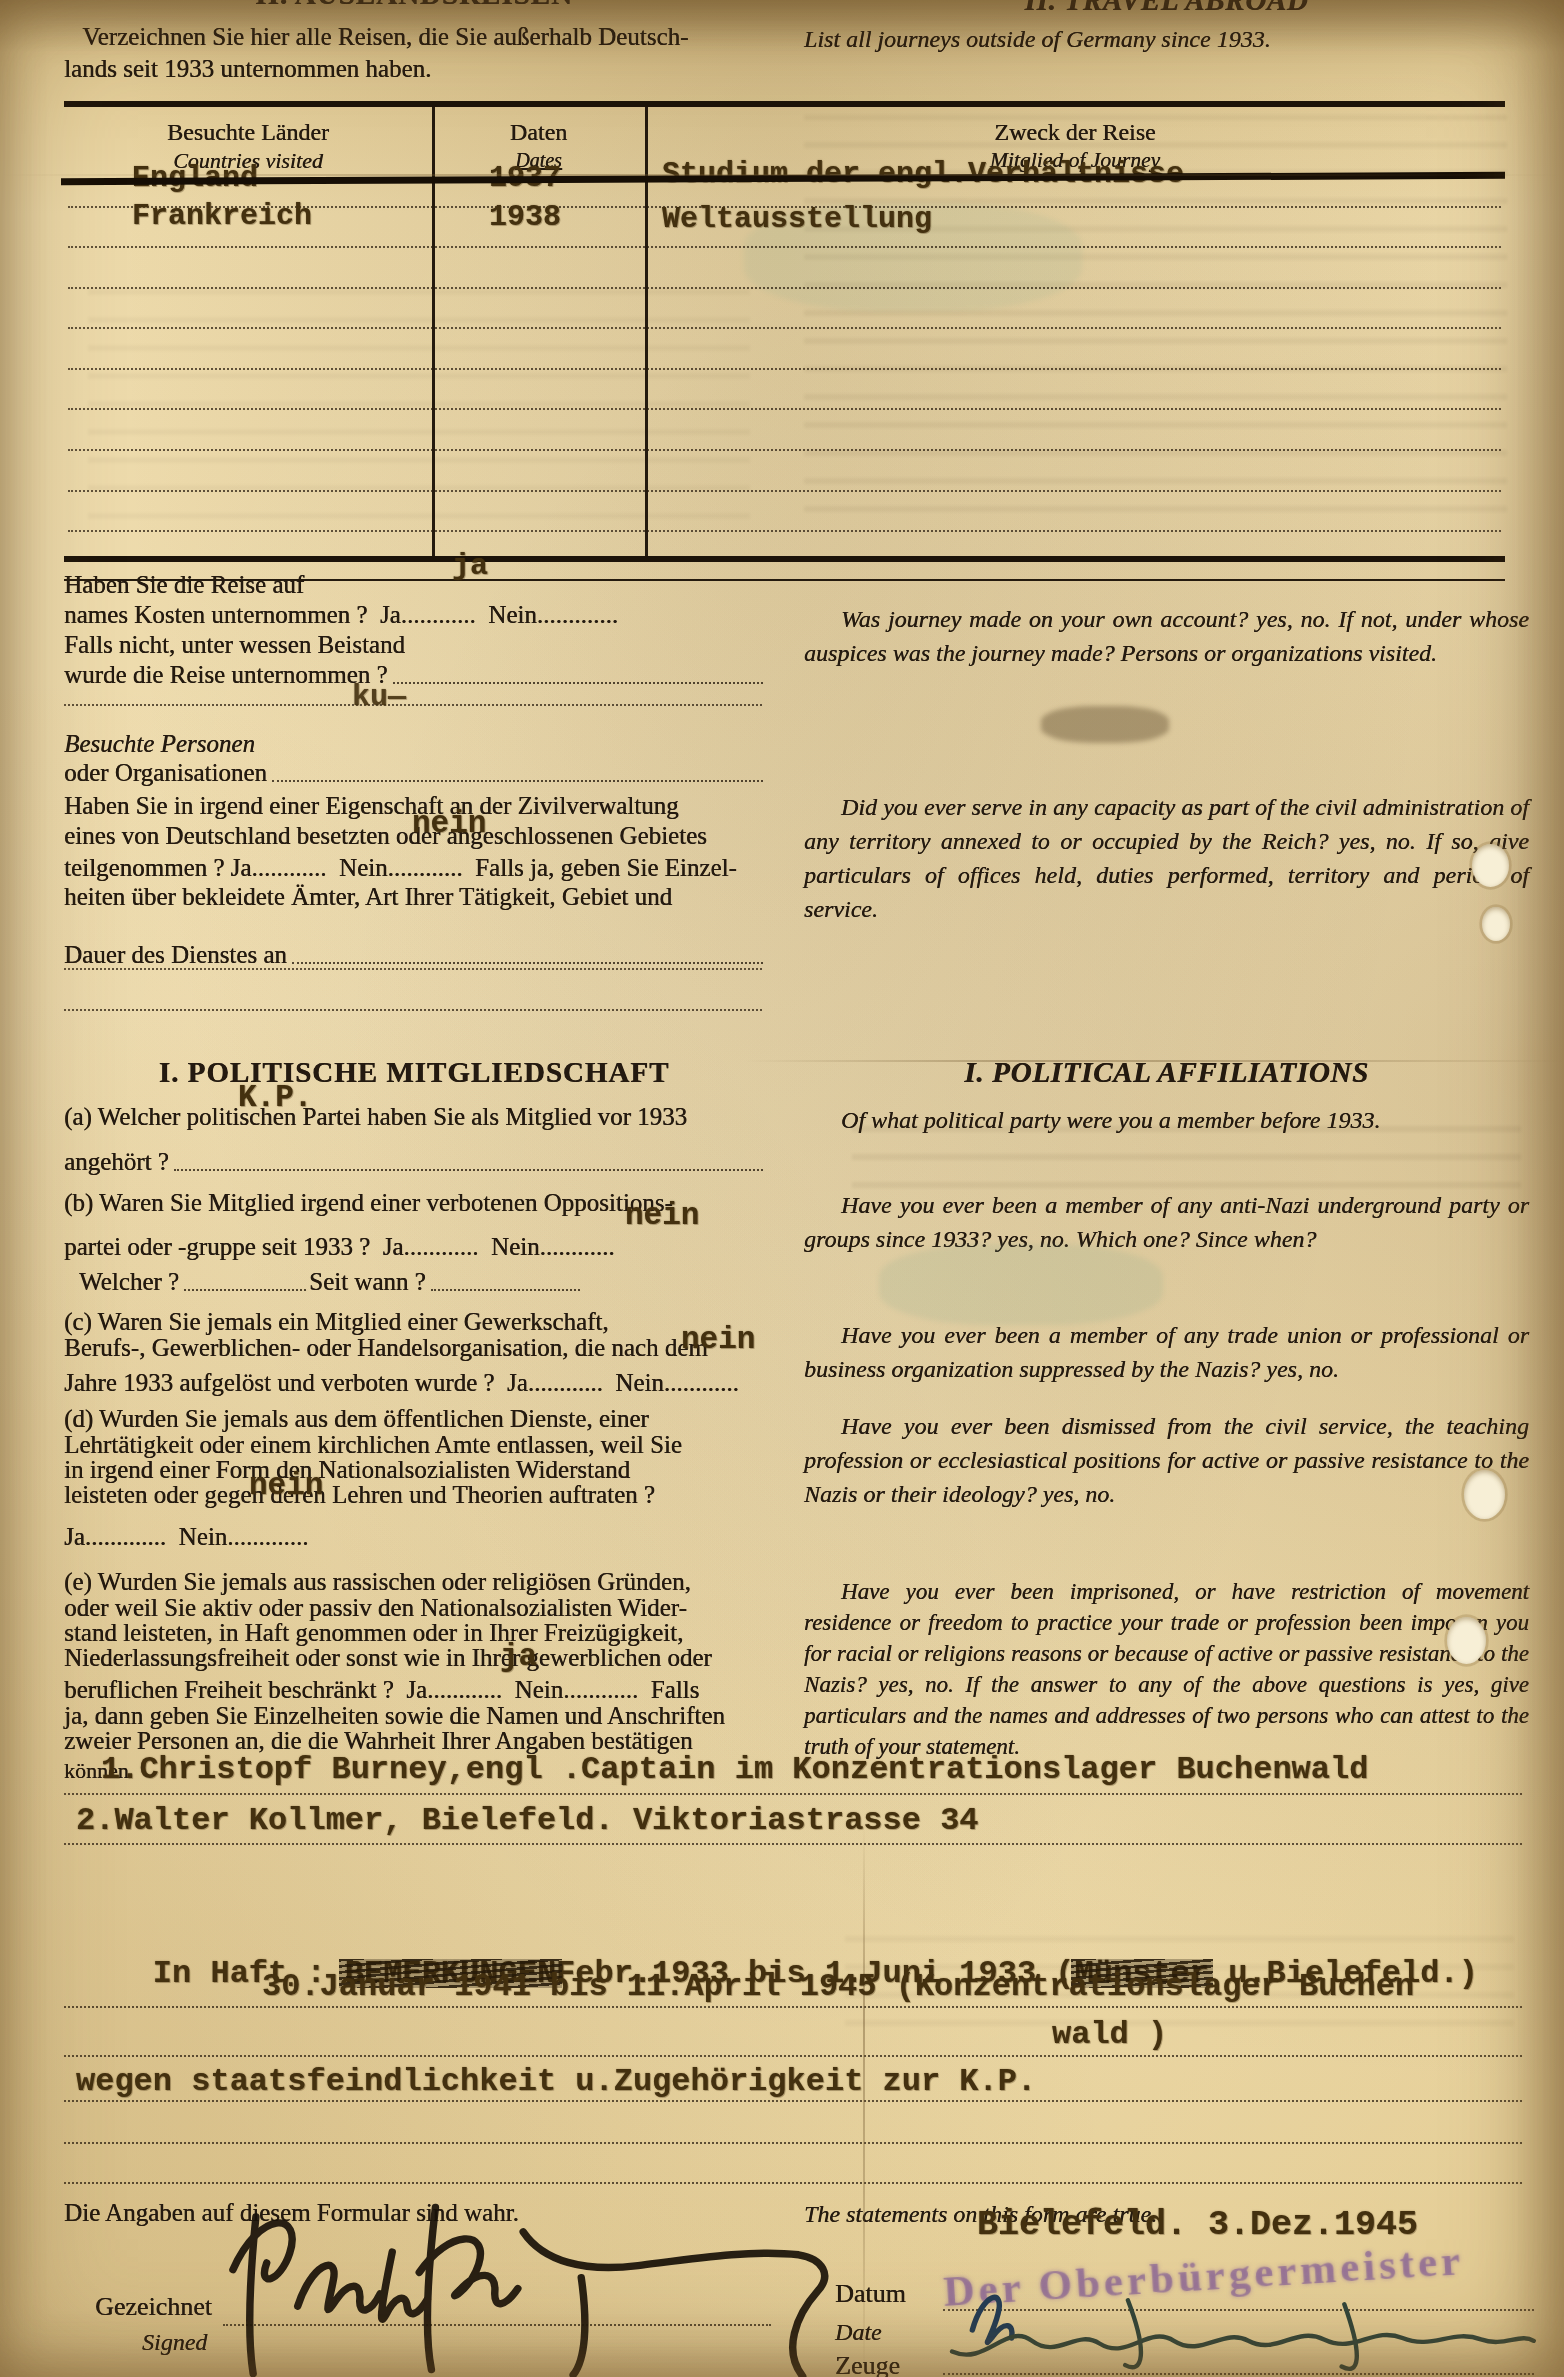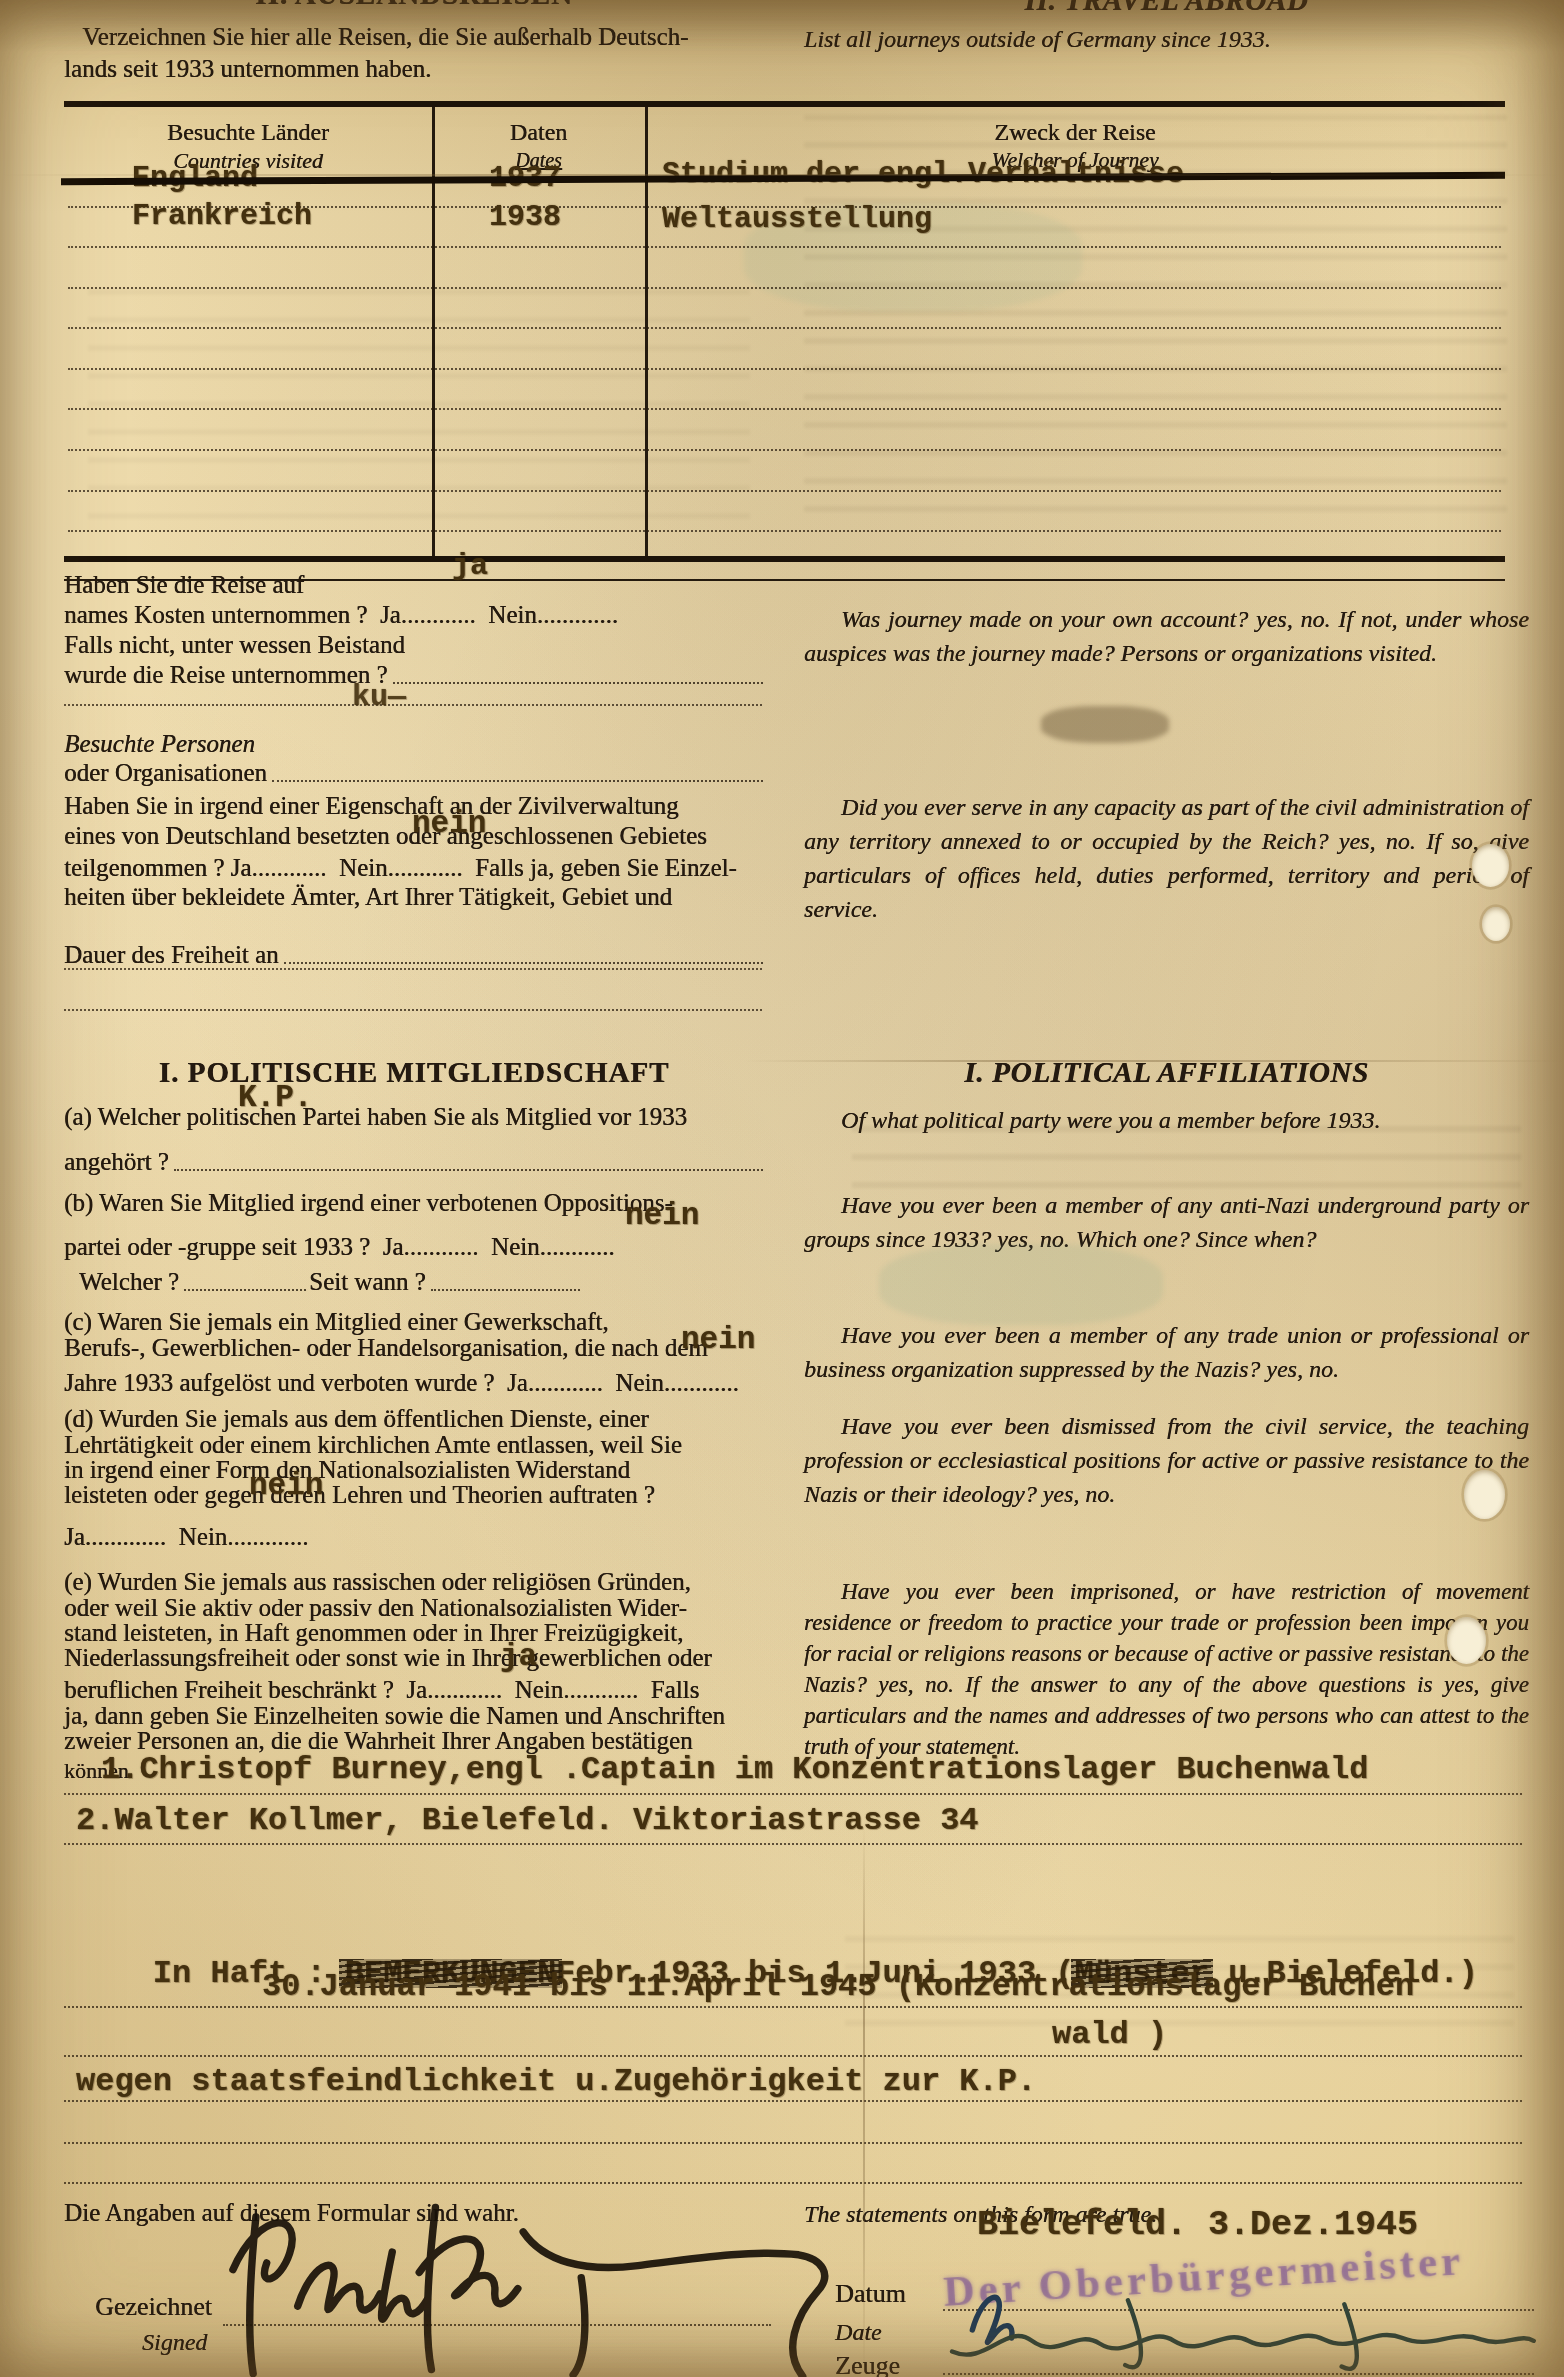--- a/index.html
+++ b/index.html
@@ -95,21 +95,21 @@
     <div class="thead" style="left:0;top:9.5px;width:368px;">
       <div class="de" style="font-size:24px;">Besuchte Länder</div>
       <div class="en" style="font-size:22px;line-height:27px;">Countries visited</div>
     </div>
     <div class="thead" style="left:368px;top:9.5px;width:213px;">
       <div class="de" style="font-size:24px;">Daten</div>
       <div class="en" style="font-size:20px;line-height:27px;text-decoration:underline;">Dates</div>
     </div>
     <div class="thead" style="left:581px;top:9.5px;width:860px;">
       <div class="de" style="font-size:24px;">Zweck der Reise</div>
-      <div class="en" style="font-size:21.6px;line-height:27px;">Welcher of Journey</div>
+      <div class="en" style="font-size:21.6px;line-height:27px;">Mitglied of Journey</div>
     </div>
 
     <div class="typed t44" style="left:68px;top:54px;">England</div>
     <div class="typed t44" style="left:425px;top:54px;">1937</div>
     <div class="typed t44" style="left:598px;top:50px;">Studium der engl.Verhältnisse</div>
 
     <div class="strike-bar" style="left:-2.7px;top:68px;width:1444px;height:6.8px;transform:rotate(-0.25deg);"></div>
 
     <div class="typed t44" style="left:68px;top:92px;">Frankreich</div>
     <div class="typed t44" style="left:425px;top:93px;">1938</div>
@@ -140,21 +140,21 @@
     </div>
 
   <div class="ln de" style="top:729px;font-style:italic;"><span>Besuchte Personen</span></div>
   <div class="ln de" style="top:791px;"><span>Haben Sie in irgend einer Eigenschaft an der Zivilverwaltung</span></div>
 
   <div class="ln de" style="top:758px;"><span>oder Organisationen</span><span class="lead"></span></div>
   <div class="ln de" style="top:821px;align-items:flex-end;"><span>eines von Deutschland besetzten oder angeschlossenen Gebietes</span></div>
   <div class="typed" style="left:412px;top:806px;font-size:31px;">nein</div>
   <div class="ln de" style="top:853px;"><span>teilgenommen ? Ja............  Nein............  Falls ja, geben Sie Einzel-</span></div>
   <div class="ln de" style="top:882px;"><span>heiten über bekleidete Ämter, Art Ihrer Tätigkeit, Gebiet und</span></div>
-  <div class="ln de" style="top:940px;"><span>Dauer des Freiheit an</span><span class="lead"></span></div>
+  <div class="ln de" style="top:940px;"><span>Dauer des Dienstes an</span><span class="lead"></span></div>
   <div class="dots" style="left:64px;top:968px;width:698px;"></div>
   <div class="dots" style="left:64px;top:1009px;width:698px;"></div>
 
   <div class="enblock" style="top:790px;">
       <p class="en">Did you ever serve in any capacity as part of the civil administration of any territory annexed to or occupied by the Reich? yes, no. If so, give particulars of offices held, duties performed, territory and period of service.</p>
     </div>
 
   <div class="abs hd-de ctr" style="left:64px;top:1056px;width:700px;">I. POLITISCHE MITGLIEDSCHAFT</div>
   <div class="abs hd-en ctr" style="left:804px;top:1056px;width:725px;">I. POLITICAL AFFILIATIONS</div>
 

